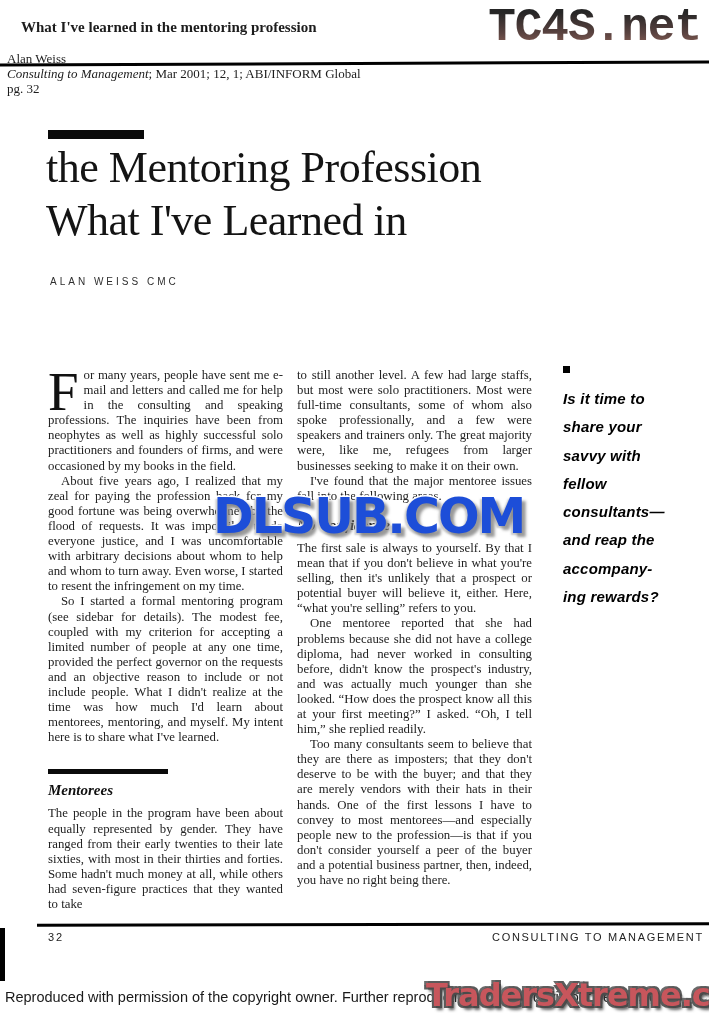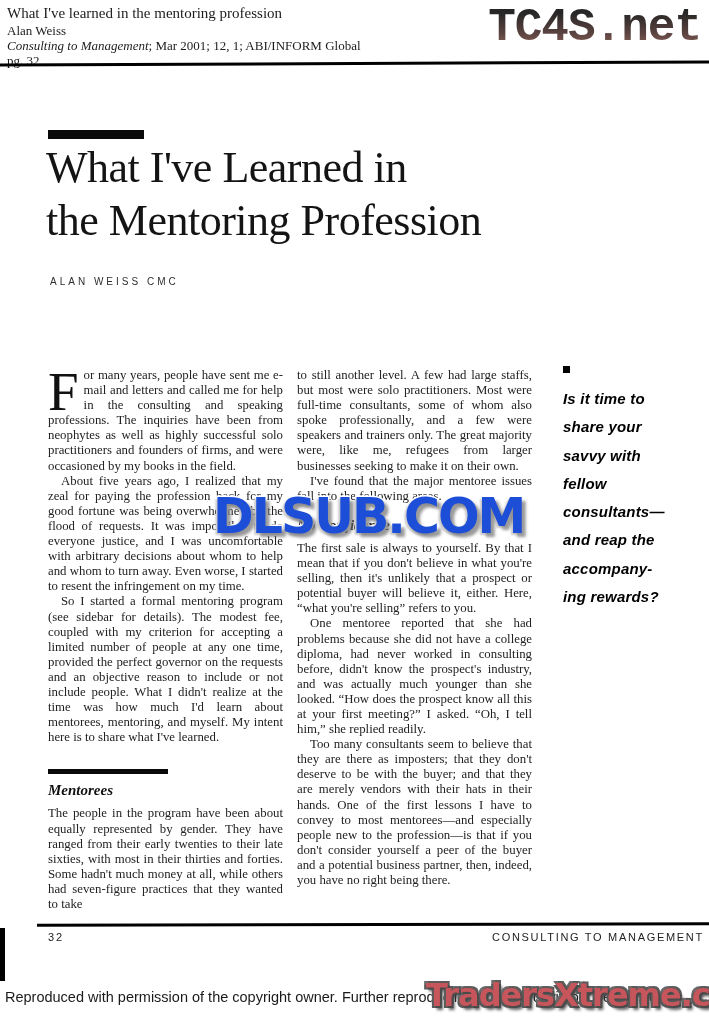--- a/index.html
+++ b/index.html
@@ -1,21 +1,21 @@
 <!DOCTYPE html>
 <html><head>
 <meta charset="utf-8">
 <style>
   html,body{margin:0;padding:0;background:#e8e8e8;}
   .page{position:relative;width:709px;height:1024px;background:#ffffff;overflow:hidden;
         font-family:"Liberation Serif",serif;color:#1c1c1c;}
 
   
   .cite{position:absolute;left:7px;top:5px;line-height:1.18;}
-  .cite .c-title{font-size:15px;font-weight:normal;margin:0;}
+  .cite .c-title{font-size:15px;font-weight:bold;margin:14px;}
   .cite .c-line{font-size:13px;}
   .cite .ital{font-style:italic;}
   .rule-top{position:absolute;left:0;top:62px;width:709px;height:3px;background:#000;transform:rotate(-0.25deg);}
 
   
   .wm-tc4s{position:absolute;right:8px;top:2px;font-family:Liberation Mono, monospace;
            font-weight:bold;font-size:46px;letter-spacing:-1px;
            background:linear-gradient(#262626 20%,#5a4340 60%,#9b6a5e 95%);
            -webkit-background-clip:text;background-clip:text;color:transparent;}
   .wm-dlsub{position:absolute;left:213px;top:488px;font-family:"DejaVu Sans",sans-serif;
@@ -70,22 +70,22 @@
     <div class="c-line">Alan Weiss</div>
     <div class="c-line"><span class="ital">Consulting to Management</span><span>; Mar 2001; 12, 1; ABI/INFORM Global</span></div>
     <div class="c-line">pg. 32</div>
   </div>
 
   <div class="wm-tc4s">TC4S.net</div>
   <div class="rule-top"></div>
 
   <div class="title-bar"></div>
   <div class="art-title">
+    <div>the Mentoring Profession</div>
     <div>What I've Learned in</div>
-    <div>the Mentoring Profession</div>
   </div>
   <div class="byline">ALAN WEISS CMC</div>
 
   <div class="cols">
     <div class="col">
       <p><span class="dropcap">F</span><span>or many years, people have sent me e-mail and letters and called me for help in the consulting and speaking professions. The inquiries have been from neophytes as well as highly successful solo practitioners and founders of firms, and were occasioned by my books in the field.</span></p>
       <p class="ind">About five years ago, I realized that my zeal for paying the profession back for my good fortune was being overwhelmed by the flood of requests. It was impossible to do everyone justice, and I was uncomfortable with arbitrary decisions about whom to help and whom to turn away. Even worse, I started to resent the infringement on my time.</p>
       <p class="ind">So I started a formal mentoring program (see sidebar for details). The modest fee, coupled with my criterion for accepting a limited number of people at any one time, provided the perfect governor on the requests and an objective reason to include or not include people. What I didn't realize at the time was how much I'd learn about mentorees, mentoring, and myself. My intent here is to share what I've learned.</p>
       <div class="sec-rule"></div>
       <h3 class="sec-head">Mentorees</h3>

